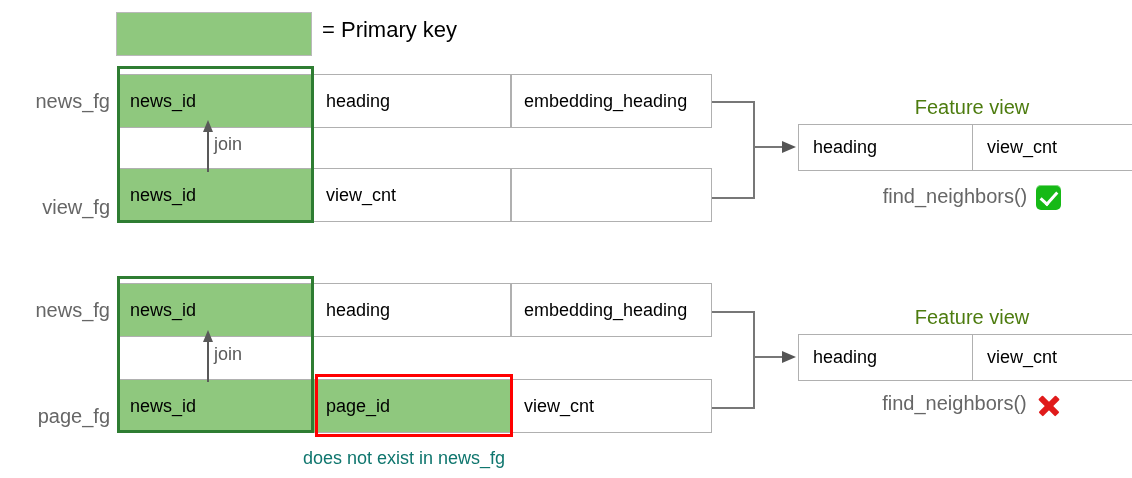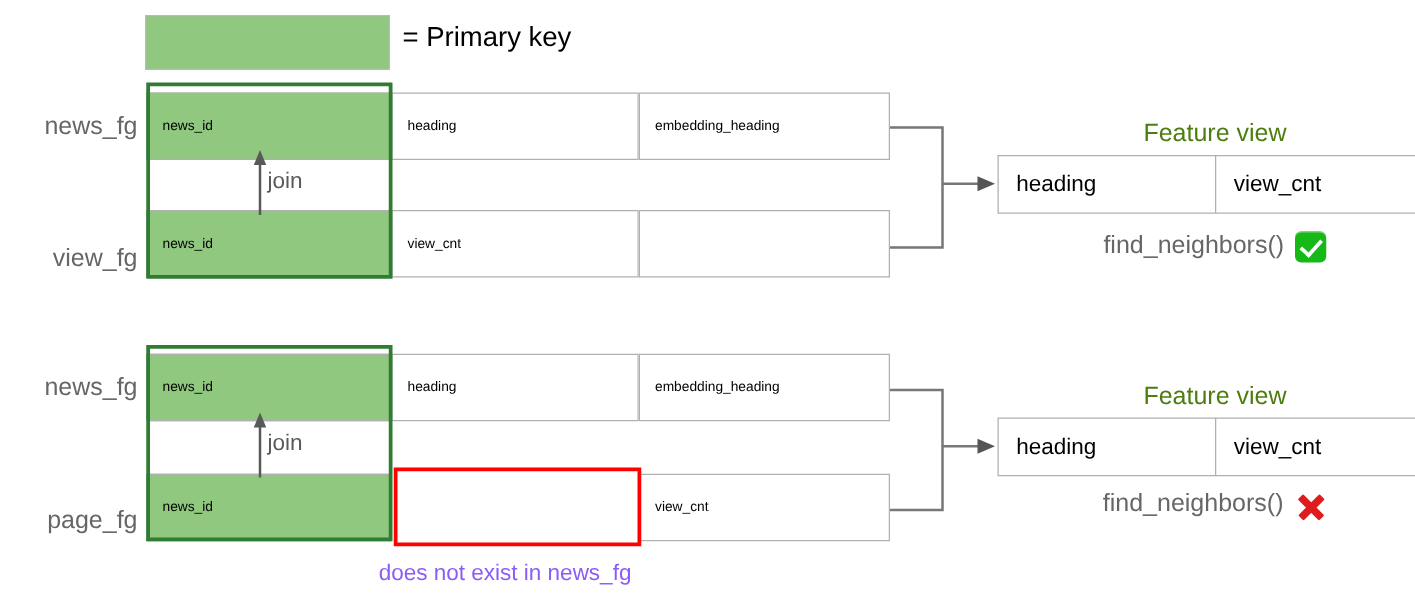--- a/index.html
+++ b/index.html
@@ -43,21 +43,21 @@
     text-align: right;
     width: 84px;
     left: 2px;
   }
 
   
   .cell {
     box-sizing: border-box;
     border: 1px solid #b0b0b0;
     background: #ffffff;
-    font-size: 11px;
+    font-size: 18px;
     color: #000000;
     display: flex;
     align-items: center;
     padding-left: 12px;
     white-space: nowrap;
     height: 54px;
   }
   .cell.pk {
     background: #8FC87E;
   }
@@ -139,21 +139,21 @@
     width: 24px; height: 5.5px;
     background: #e01b1b;
     border-radius: 1px;
   }
   .mark-x::before { transform: rotate(45deg); }
   .mark-x::after  { transform: rotate(-45deg); }
 
   
   .err-caption {
     font-size: 18px;
-    color: #8b5cf6;
+    color: #0f766e;
     white-space: nowrap;
   }
 
   svg.connector { overflow: visible; }
 </style>
 </head>
 <body>
 
 <div id="canvas">
 
@@ -194,20 +194,21 @@
   </div>
 
   <div class="abs side-label" style="top:299px;">news_fg</div>
   <div class="abs side-label" style="top:405px;">page_fg</div>
 
   <div class="abs cell pk" style="left:93px; top:283px; width:196px;">news_id</div>
   <div class="abs cell" style="left:289px; top:283px; width:198px;">heading</div>
   <div class="abs cell" style="left:487px; top:283px; width:201px;">embedding_heading</div>
 
   <div class="abs cell pk" style="left:93px; top:379px; width:196px;">news_id</div>
+  <div class="abs cell pk" style="left:289px; top:379px; width:198px;">page_id</div>
   <div class="abs cell" style="left:487px; top:379px; width:201px;">view_cnt</div>
 
   <div class="abs pk-box" style="left:93px; top:276px; width:197px; height:157px;"></div>
 
   <div class="abs err-box" style="left:291px; top:374px; width:198px; height:63px;"></div>
 
   <svg class="abs connector" style="left:176px; top:330px;" width="20" height="52">
     <line x1="8" y1="52" x2="8" y2="10" stroke="#595959" stroke-width="2"></line>
     <polygon points="8,0 3,12 13,12" fill="#595959"></polygon>
   </svg>

